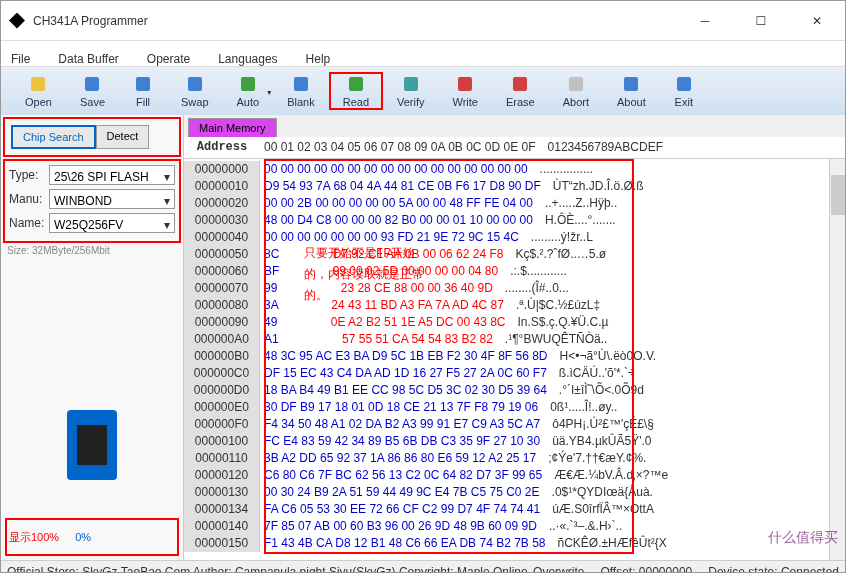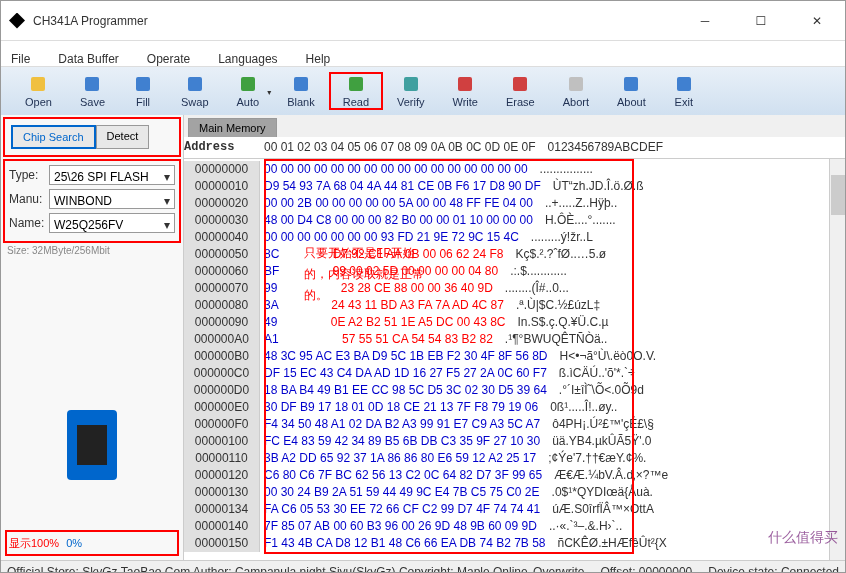--- a/index.html
+++ b/index.html
@@ -24,29 +24,29 @@
 .sbtn.cs{color:#06c;border:2px solid #06c}
 .props{border:2px solid red;margin:0 2px;padding:4px}
 .prow{display:flex;align-items:center;margin-bottom:4px}
 .prow .lbl{width:40px;color:#333}
 .prow .sel{flex:1;height:20px;border:1px solid #999;background:#fff;padding:0 4px;display:flex;align-items:flex-end;justify-content:space-between}
 .prow .sel::after{content:'▾';color:#333}
 .sizerow{padding:2px 6px;color:#888;font-size:10px}
 .chip{position:absolute;bottom:50px;left:50%;transform:translateX(-50%);width:70px;height:100px}
 .chipbody{width:50px;height:70px;background:#0066cc;border-radius:4px;position:relative;margin:0 auto}
 .chipic{width:30px;height:40px;background:#222;position:absolute;top:15px;left:10px}
-.progress{border:2px solid red;margin:2px;padding:2px;height:26px;display:flex;align-items:center;gap:7px;position:absolute;bottom:2px;left:2px;right:2px}
+.progress{border:2px solid red;margin:2px;padding:2px;height:38px;display:flex;align-items:center;gap:16px;position:absolute;bottom:2px;left:2px;right:2px}
 .progress .pl{color:red;font-size:11px}
 .progress .pv{color:#06c;font-size:11px}
 .right{flex:1;display:flex;flex-direction:column;background:#fff}
 .tabrow{height:22px;display:flex;align-items:flex-end;padding-left:4px;background:#f0f0f0}
-.tab{padding:3px 10px;background:#a3a3a3;border:1px solid #999;border-bottom:none;font-size:11px}
+.tab{padding:3px 10px;background:#d946ef;border:1px solid #999;border-bottom:none;font-size:11px}
 .hexarea{flex:1;overflow:hidden;position:relative;font-family:'Courier New',monospace;font-size:12px;line-height:17px}
 .hexhdr{display:flex;background:#fff;border-bottom:1px solid #ccc;padding:2px 0}
-.hexhdr .haddr{width:76px;text-align:left;font-weight:bold;color:#333;font-family:'Courier New'}
+.hexhdr .haddr{width:76px;text-align:center;font-weight:bold;color:#333;font-family:'Courier New'}
 .hexhdr .hbytes{color:#333;padding-left:4px;letter-spacing:0}
 .hexhdr .hascii{color:#333;padding-left:12px}
 .hexbody{position:relative;padding-top:2px}
 .hexrow{display:flex;white-space:pre}
 .hexrow .addr{width:76px;background:#e0e0e0;text-align:center;color:#333;border-right:1px solid #ccc}
 .hexrow .bytes{padding-left:4px;color:#00c}
 .hexrow .bytes .r{color:red}
 .hexrow .ascii{padding-left:12px;color:#333}
 .redbox{position:absolute;border:2px solid red;pointer-events:none}
 .annot{position:absolute;color:red;font-size:12px;font-family:Liberation Mono, monospace;white-space:nowrap}

